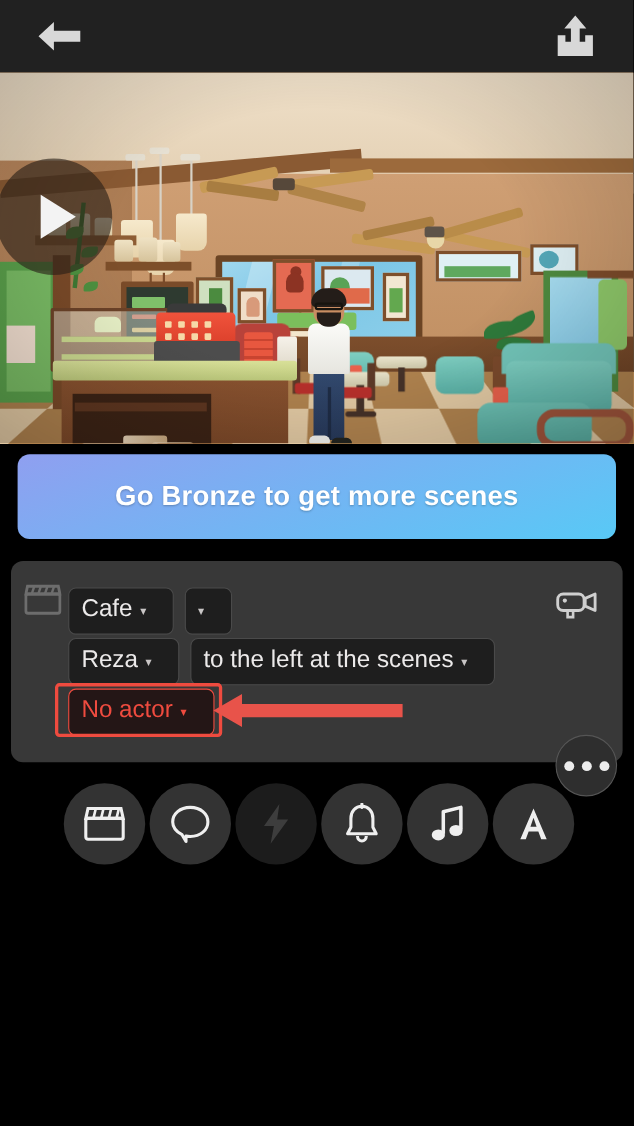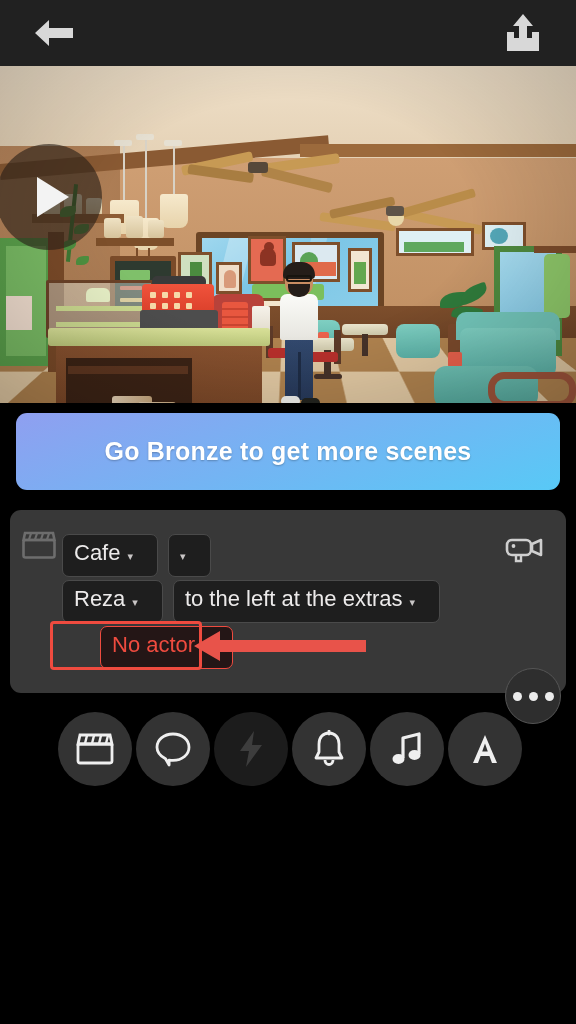--- a/index.html
+++ b/index.html
@@ -271,21 +271,21 @@
 
   .rowwrap { position:absolute; left:62px; top:536px; width:420px; }
   .row { display:flex; align-items:center; gap:10px; margin-bottom:8px; height:38px; }
   .chip {
     background:#1e1e1e; border:1px solid #4a4a4a; border-radius:7px;
     color:#eceaea; font-size:22px; padding:4px 24px 6px 11px;
     display:flex; gap:7px; cursor:pointer; white-space:nowrap;
     line-height:28px;
   }
   .caret { font-size:11px; color:#c9c6c6; margin-top:3px; }
-  .chip.alert { color:#ef4b3f; border-color:#ef4b3f; background:#241616;margin-left:38px; }
+  .chip.alert { color:#ef4b3f; border-color:#ef4b3f; background:#241616; }
   .chip.alert .caret { color:#ef4b3f; }
 
   .hl-box {
     position:absolute; left:50px; top:621px; width:152px; height:49px;
     border:3px solid #ef4b3f; border-radius:4px; pointer-events:none;
   }
   .arrow-svg { position:absolute; left:180px; top:618px; width:200px; height:56px; pointer-events:none; }
 
   .more-btn {
     position:absolute; left:505px; top:668px; width:56px; height:56px;
@@ -519,21 +519,21 @@
       <div class="chip">
         <span class="caret">▾</span>
       </div>
     </div>
     <div class="row">
       <div class="chip">
         <span>Reza</span>
         <span class="caret">▾</span>
       </div>
       <div class="chip">
-        <span>to the left at the extras</span>
+        <span>to the left at the scenes</span>
         <span class="caret">▾</span>
       </div>
     </div>
     <div class="row">
       <div class="chip alert">
         <span>No actor</span>
         <span class="caret">▾</span>
       </div>
     </div>
   </div>

